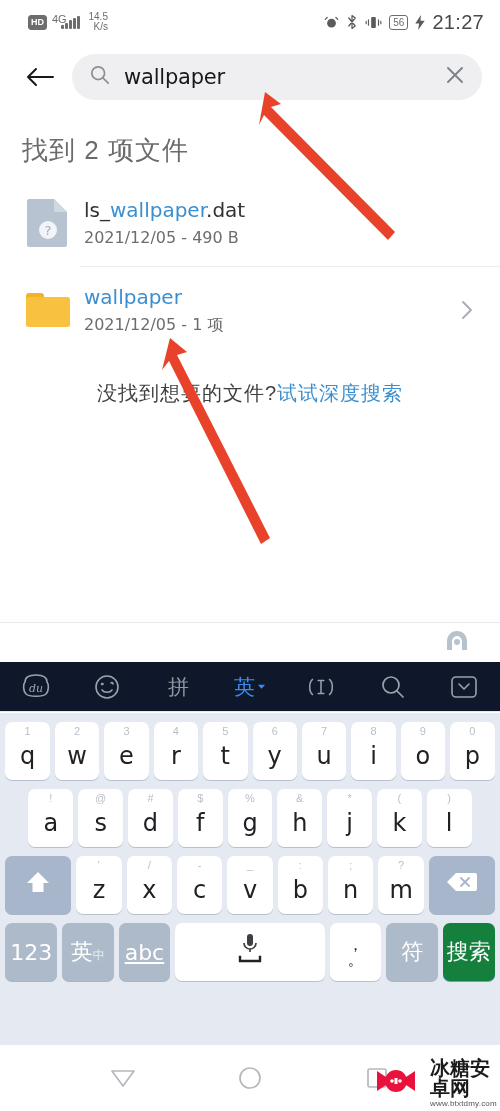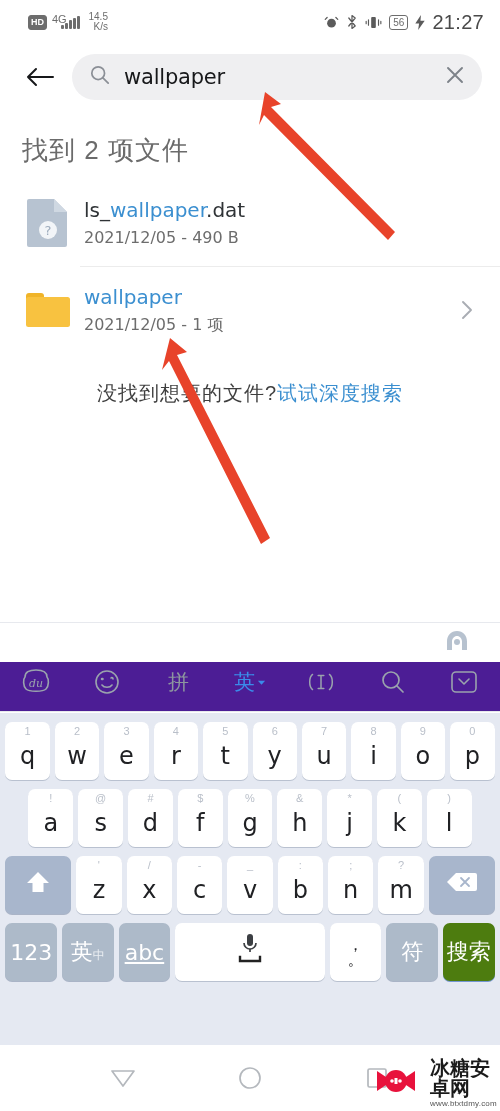--- a/index.html
+++ b/index.html
@@ -123,22 +123,22 @@
     position: absolute; top: 622px; left: 0;
     width: 500px; height: 40px;
     background: #ffffff;
     border-top: 1px solid #e7e9ee;
     display: flex; align-items: center; justify-content: flex-end;
     padding-right: 30px;
   }
   #kb-toolbar {
     position: absolute; top: 662px; left: 0;
     width: 500px; height: 50px;
-    background: #4c1d95;
-    display: flex; align-items: flex-start; justify-content: space-around;
+    background: #0f172a;
+    display: flex; align-items: center; justify-content: space-around;
     border-bottom: 1px solid #e7e9ee;
   }
   .tool { display: flex; align-items: center; justify-content: center;
           width: 46px; height: 40px; color: #9aa3ad; }
   .tool.active { color: #3a8bea; font-size: 21px; font-weight: 500; }
   .tool .cn { font-size: 21px; color: #8d969f; }
 
   #keyboard {
     position: absolute; top: 713px; left: 0;
     width: 500px; height: 332px;
@@ -159,21 +159,21 @@
     line-height: 11px;
   }
   .key .main {
     font-size: 24px; color: #202124; margin-top: 9px;
     font-family: "DejaVu Sans", sans-serif; font-weight: 400;
   }
   .key.func { background: #a8b6cc; box-shadow: 0 1px 0 rgba(130,145,170,0.6); }
   .key.func .main { color: #ffffff; margin-top: 0; }
   .key.gray { background: #adbac9; box-shadow: 0 1px 0 rgba(130,145,170,0.6); }
   .key.gray .main { color: #ffffff; margin-top: 0; font-size: 22px; }
-  .key.accent { background: #4d7c0f; box-shadow: 0 1px 0 rgba(40,95,190,0.6); }
+  .key.accent { background: #15803d; box-shadow: 0 1px 0 rgba(40,95,190,0.6); }
   .key.accent .main { color: #ffffff; margin-top: 0; font-size: 22px; }
   .key.space { flex: 3.0; }
   .key.space .main { margin-top: 0; }
   .r3 .key { flex: 1; }
   .r3 .key.func { flex: 1.45; }
   .r4 .key { flex: 1; }
   .r4 .key.space { flex: 2.9; }
   .row2-pad { padding: 0 23px; }
   .cn-key { font-size: 22px; color: #ffffff; }
   .cn-key small { font-size: 12px; opacity: 0.75; }

